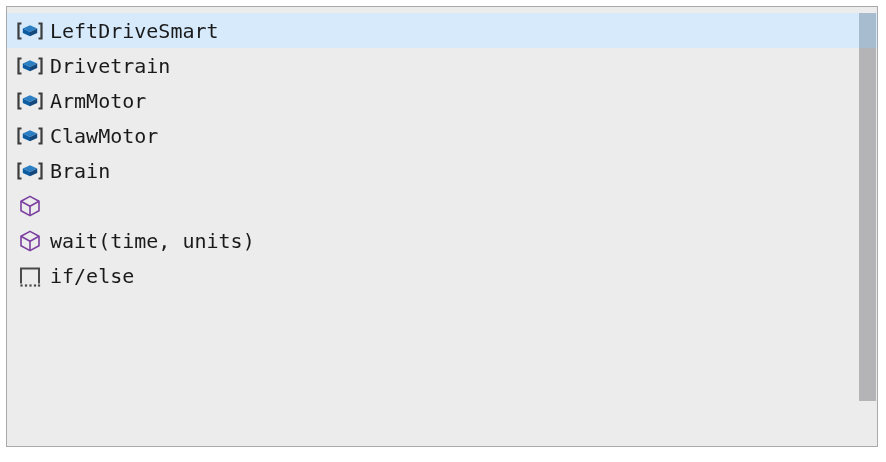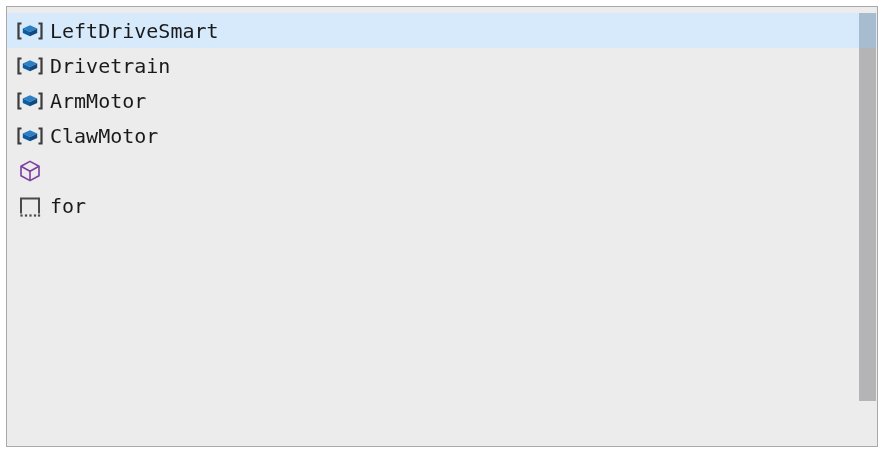--- a/index.html
+++ b/index.html
@@ -161,43 +161,68 @@
 
       <path d="M13 4.2 L20.2 7.6 L13 11.0 L5.8 7.6 Z" fill="#2d7fc4"></path>
       <path d="M5.8 7.6 L13 11.0 L13 15.3 L5.8 11.9 Z" fill="#0d5ba0"></path>
       <path d="M13 11.0 L20.2 7.6 L20.2 11.9 L13 15.3 Z" fill="#14487c"></path>
     </svg>
   </span>
         <span class="row-label">ClawMotor</span>
       </li>
       <li class="palette-row">
         <span class="row-icon">
+    <svg width="26" height="20" viewBox="0 0 26 20" xmlns="http://www.w3.org/2000/svg">
+
+      <path d="M4.5 2.5 L1.5 2.5 L1.5 17.5 L4.5 17.5" fill="none" stroke="#3c3c3c" stroke-width="2.2"></path>
+
+      <path d="M21.5 2.5 L24.5 2.5 L24.5 17.5 L21.5 17.5" fill="none" stroke="#3c3c3c" stroke-width="2.2"></path>
+
+      <path d="M13 4.2 L20.2 7.6 L13 11.0 L5.8 7.6 Z" fill="#2d7fc4"></path>
+      <path d="M5.8 7.6 L13 11.0 L13 15.3 L5.8 11.9 Z" fill="#0d5ba0"></path>
+      <path d="M13 11.0 L20.2 7.6 L20.2 11.9 L13 15.3 Z" fill="#14487c"></path>
+    </svg>
+  </span>
+        <span class="row-label">Brain</span>
+      </li>
+      <li class="palette-row">
+        <span class="row-icon">
     <svg width="24" height="24" viewBox="0 0 24 24" xmlns="http://www.w3.org/2000/svg">
       <path d="M12 2.4 L21 7.3 L21 16.7 L12 21.6 L3 16.7 L3 7.3 Z" fill="none" stroke="#7b3fa0" stroke-width="1.6" stroke-linejoin="round"></path>
       <path d="M3 7.3 L12 12.2 L21 7.3" fill="none" stroke="#7b3fa0" stroke-width="1.6" stroke-linejoin="round"></path>
       <path d="M12 12.2 L12 21.6" fill="none" stroke="#7b3fa0" stroke-width="1.6"></path>
     </svg>
   </span>
+      </li>
+      <li class="palette-row">
+        <span class="row-icon">
+    <svg width="24" height="24" viewBox="0 0 24 24" xmlns="http://www.w3.org/2000/svg">
+      <path d="M12 2.4 L21 7.3 L21 16.7 L12 21.6 L3 16.7 L3 7.3 Z" fill="none" stroke="#7b3fa0" stroke-width="1.6" stroke-linejoin="round"></path>
+      <path d="M3 7.3 L12 12.2 L21 7.3" fill="none" stroke="#7b3fa0" stroke-width="1.6" stroke-linejoin="round"></path>
+      <path d="M12 12.2 L12 21.6" fill="none" stroke="#7b3fa0" stroke-width="1.6"></path>
+    </svg>
+  </span>
+        <span class="row-label">wait(time, units)</span>
       </li>
       <li class="palette-row">
         <span class="row-icon">
     <svg width="24" height="22" viewBox="0 0 24 22" xmlns="http://www.w3.org/2000/svg">
 
       <path d="M3 18.5 L3 3.5 L21 3.5 L21 18.5" fill="none" stroke="#4a4a4a" stroke-width="2"></path>
 
       <g fill="#4a4a4a">
         <rect x="2.4" y="19.4" width="2.2" height="2.2"></rect>
         <rect x="6.9" y="19.4" width="2.2" height="2.2"></rect>
         <rect x="11.4" y="19.4" width="2.2" height="2.2"></rect>
         <rect x="15.9" y="19.4" width="2.2" height="2.2"></rect>
         <rect x="19.9" y="19.4" width="2.2" height="2.2"></rect>
       </g>
     </svg>
   </span>
-        <span class="row-label">for</span>
+        <span class="row-label">if/else</span>
       </li>
     </ul>
 
   <div id="scrollbar-track">
     <div id="scrollbar-thumb" class="over-selected"></div>
   </div>
 
 </div>
 
 </body></html>

